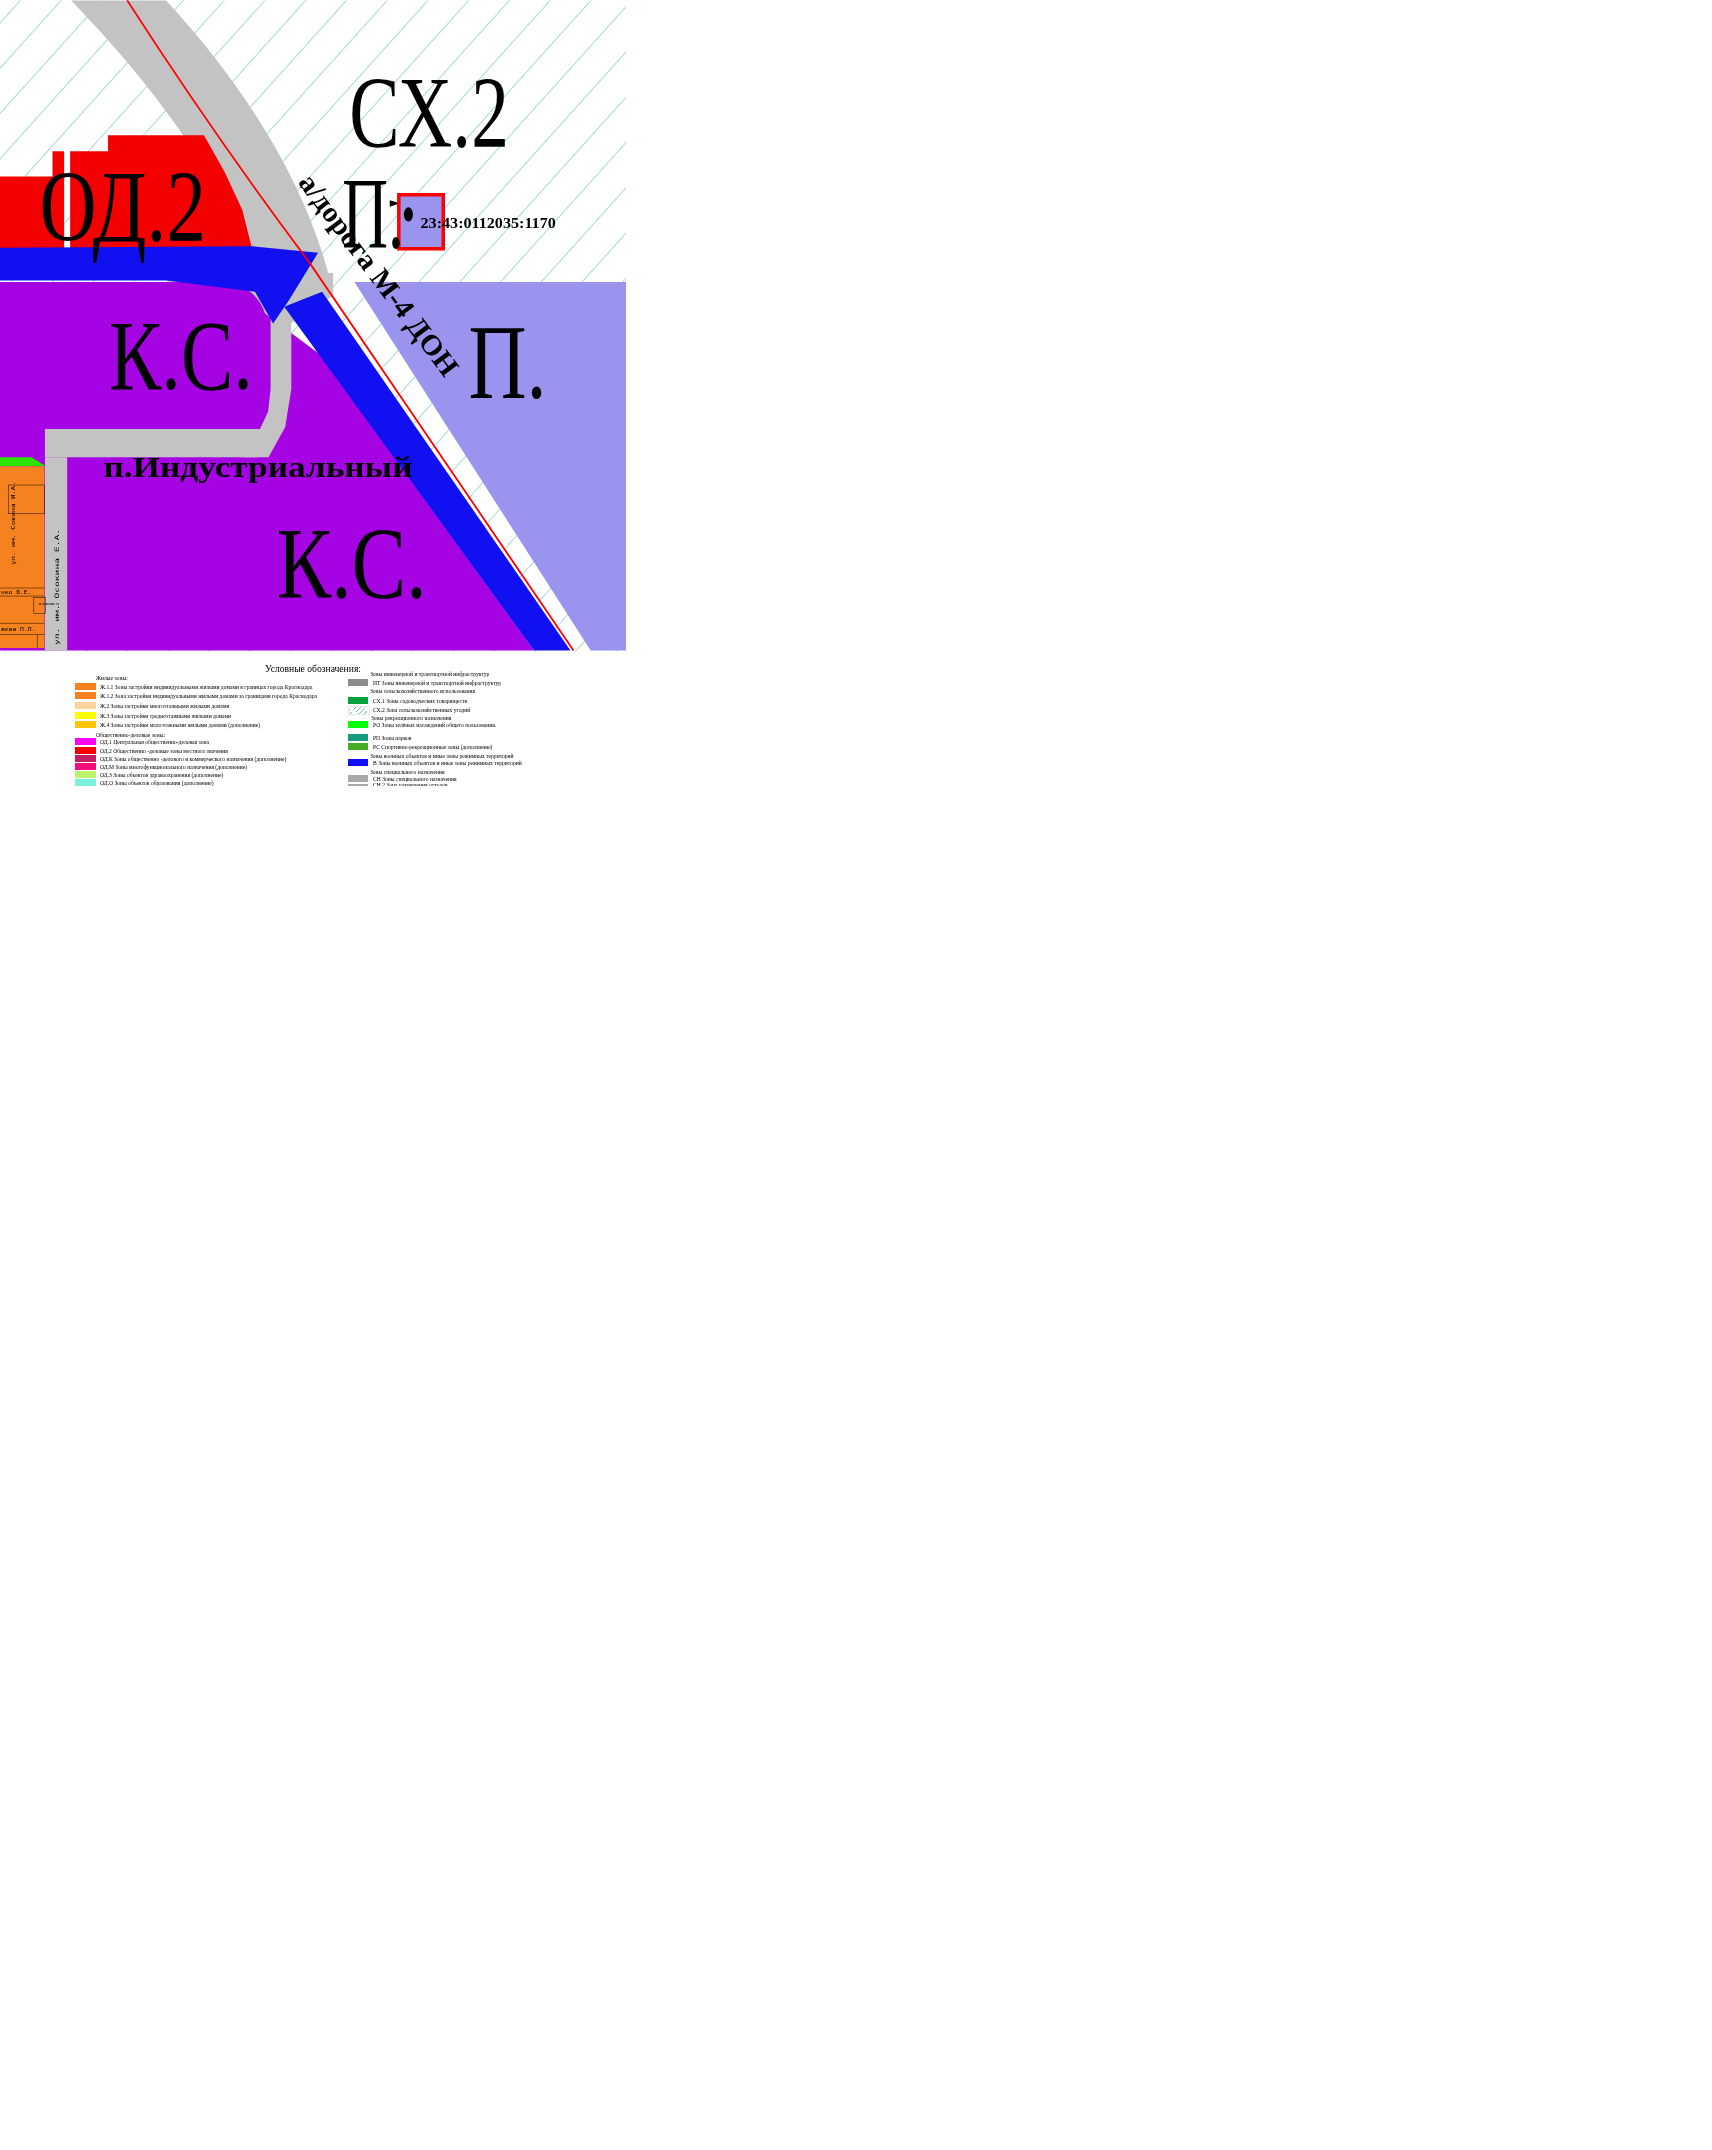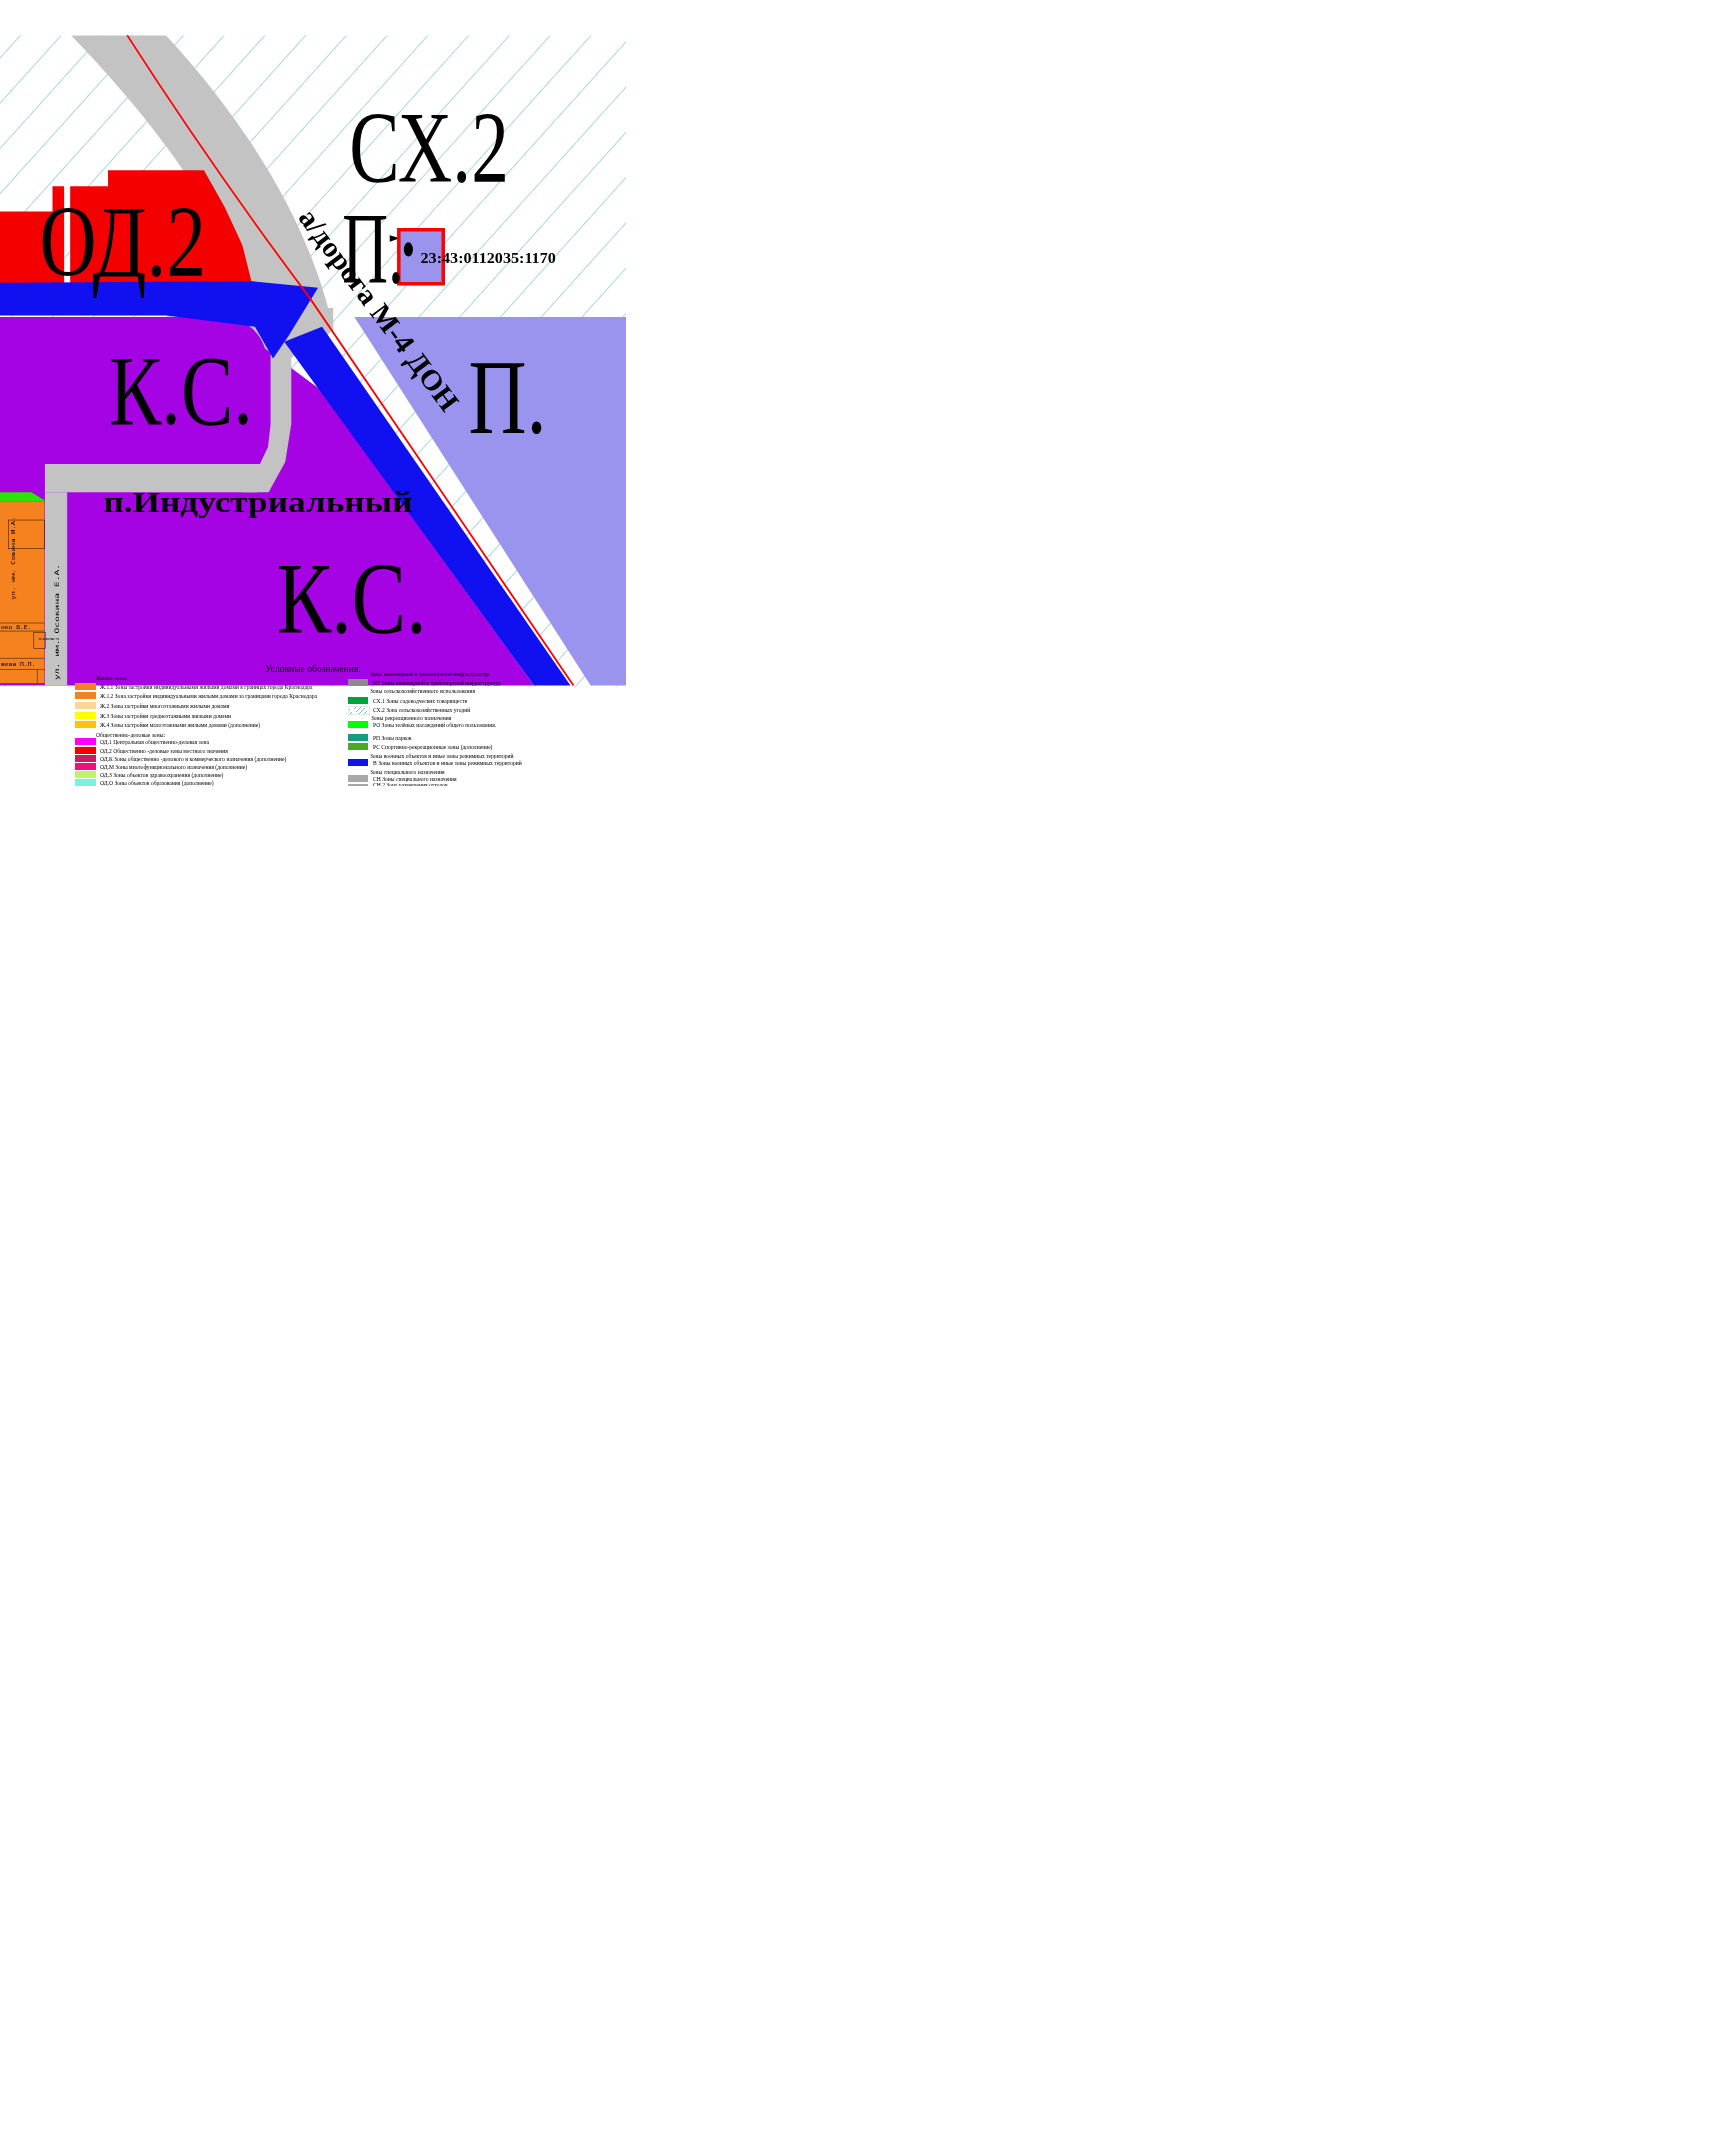--- a/index.html
+++ b/index.html
@@ -1,20 +1,20 @@
 <!DOCTYPE html>
 <html style="--hatch: #6FBFBF;font-size:8px"><head>
 <meta charset="utf-8">
 <style>
   html,body{margin:0;padding:0;background:#ffffff;}
   .page{
     position:relative;width:626px;height:786px;background:#ffffff;
     overflow:hidden;font-family:"Liberation Serif",serif;
   }
-  .mapwrap{position:absolute;left:0;top:0;width:626px;height:652px;margin-top:35px;}
+  .mapwrap{position:absolute;left:0;top:0;width:626px;height:652px;}
   svg text{fill:#000;}
   .maplabel{font-family:"Liberation Serif",serif;}
   .streetlabel{font-family:"DejaVu Sans Mono",monospace;}
   
   .legend-title{
     position:absolute;left:227px;top:663px;width:172px;text-align:center;
     font-size:9.6px;color:#000;
   }
   .lrow{position:absolute;height:7.6px;}
   .lrow .sw{

